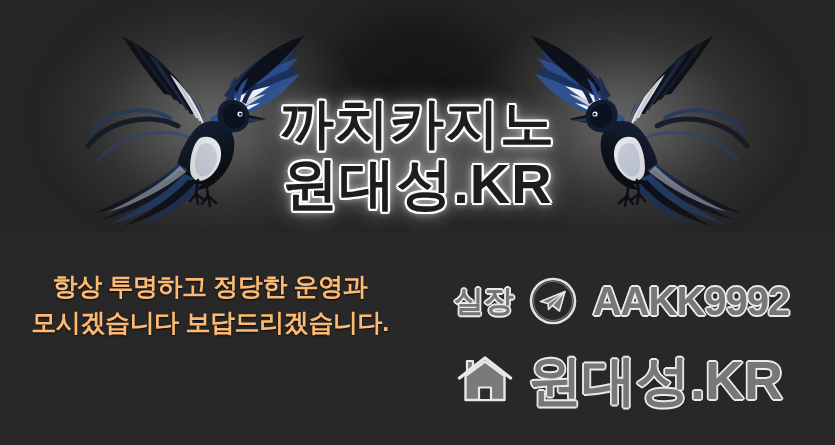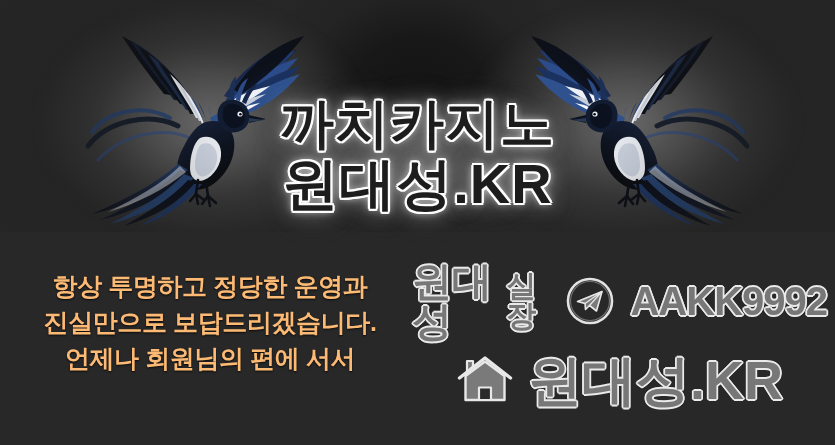--- a/index.html
+++ b/index.html
@@ -408,28 +408,26 @@
   <div class="vignette"></div>
   <div class="bottom-plate"></div>
 
   <div class="logo-wrap">
     <span class="logo-line logo-line-1">까치카지노</span>
     <span class="logo-line logo-line-2">원대성.KR</span>
   </div>
 
   <div class="slogan">
     <span class="slogan-line">항상 투명하고 정당한 운영과</span>
-    <span class="slogan-line">진실만으로 보답드리겠습니다.</span>
-    <span class="slogan-line">언제나 회원님의 편에 서서</span>
+    <span class="slogan-line">모시겠습니다 보답드리겠습니다.</span>
   </div>
 
   <div class="contact">
 
     <div class="contact-row contact-row-1">
-      <span class="outline-txt name-main">원대성</span>
       <span class="outline-txt name-role">실장</span>
 
       <span class="tg-icon">
         <svg viewBox="0 0 50 50" xmlns="http://www.w3.org/2000/svg">
           <circle cx="25" cy="25" r="22" fill="none" stroke="#e2e2e2" stroke-width="2.6"></circle>
           <circle cx="25" cy="25" r="19.5" fill="none" stroke="#6f6f6f" stroke-width="1.2"></circle>
           <path d="M12.5 25.5 L 37 15.5 L 31.5 35 L 24.5 29.5 L 20.5 33.5 L 20 27.5 Z" fill="#7a7a7a" stroke="#e8e8e8" stroke-width="1.6" stroke-linejoin="round"></path>
           <path d="M20 27.5 L 37 15.5 L 24.5 29.5" fill="none" stroke="#e8e8e8" stroke-width="1.2" stroke-linejoin="round"></path>
         </svg>
       </span>

